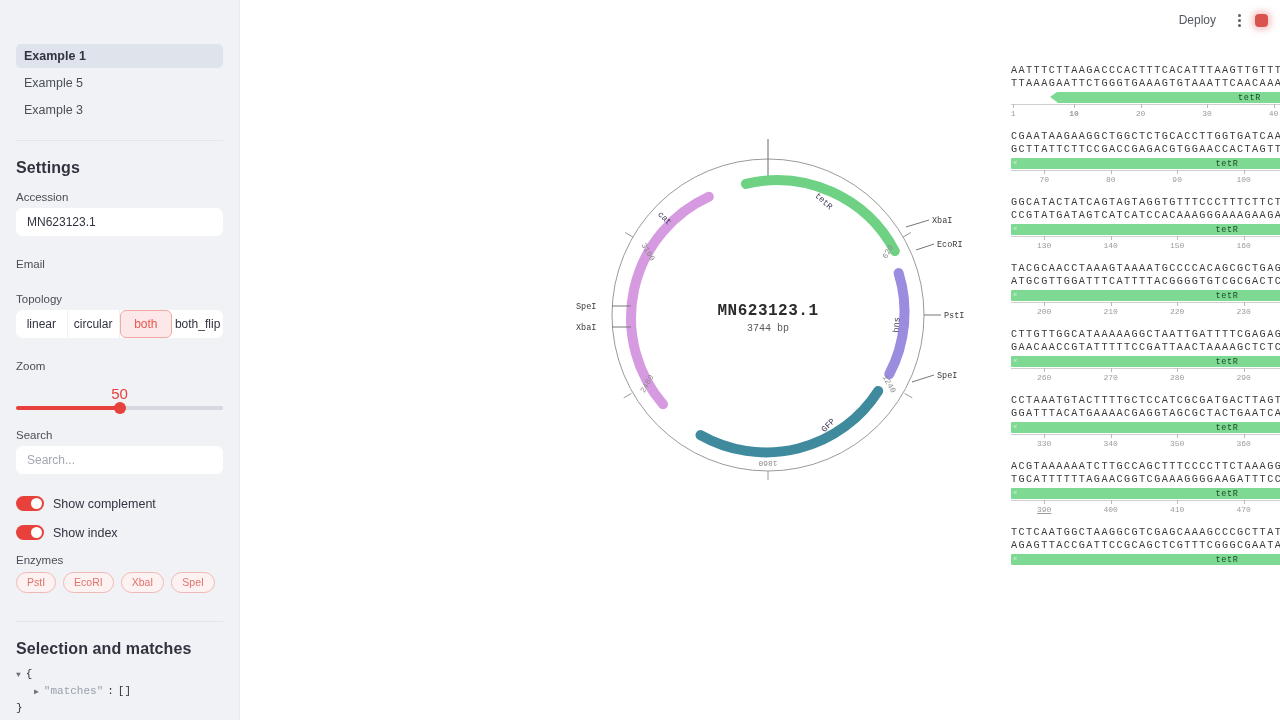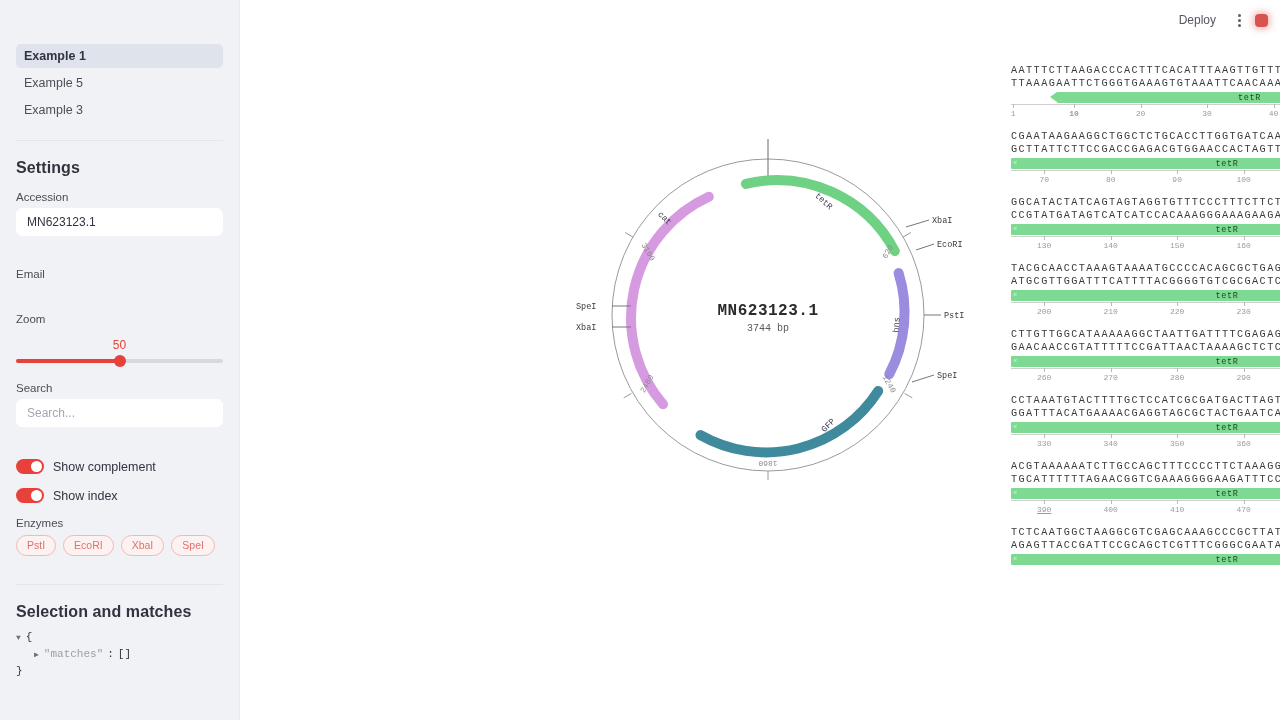--- a/index.html
+++ b/index.html
@@ -47,21 +47,21 @@
   }
   .text-input {
     width: 100%; height: 28px;
     background: #fff; border: 1px solid #fff; border-radius: 6px;
     font-size: 12px; color: #31333f;
     padding: 0 10px;
     outline: none;
     font-family: "Liberation Sans", sans-serif;
   }
   .text-input::placeholder { color: #a3a8b4; }
-  .field-block { margin-bottom: 32px; }
+  .field-block { margin-bottom: 22px; }
 
   
   .segmented {
     display: flex; background: #fff; border-radius: 7px;
     overflow: hidden; height: 28px; width: 100%;
   }
   .seg-btn {
     flex: 1; display: flex; align-items: center; justify-content: center;
     font-size: 12px; color: #31333f; cursor: pointer;
     border-right: 1px solid #eef0f4;
@@ -70,21 +70,21 @@
   .seg-btn:last-child { border-right: none; }
   .seg-btn.active {
     background: #fce8e8; color: #e8584f;
     border: 1px solid #f3a9a4; border-radius: 6px;
   }
 
   
   .slider-wrap { position: relative; height: 34px; margin-top: 14px; }
   .slider-value {
     position: absolute; top: -2px; left: 50%; transform: translateX(-50%);
-    font-size: 12px; color: #e8403a; font-weight: 400;
+    font-size: 15px; color: #e8403a; font-weight: 400;
   }
   .slider-track {
     position: absolute; top: 19px; left: 0; width: 100%; height: 4px;
     background: #d6d9e0; border-radius: 2px;
   }
   .slider-fill {
     position: absolute; top: 19px; left: 0; width: 50%; height: 4px;
     background: #e8403a; border-radius: 2px;
   }
   .slider-thumb {
@@ -220,20 +220,29 @@
 
     <div class="field-block">
       <div class="field-label">Accession</div>
       <input class="text-input" value="MN623123.1" style="">
     </div>
 
     <div class="field-block">
       <div class="field-label">Email</div>
     </div>
 
+    <div class="field-block">
+      <div class="field-label">Topology</div>
+      <div class="segmented">
+        <div class="seg-btn">linear</div>
+        <div class="seg-btn">circular</div>
+        <div class="seg-btn active">both</div>
+        <div class="seg-btn">both_flip</div>
+      </div>
+    </div>
 
     <div>
       <div class="field-label">Zoom</div>
       <div class="slider-wrap">
         <div class="slider-value">50</div>
         <div class="slider-track"></div>
         <div class="slider-fill"></div>
         <div class="slider-thumb"></div>
       </div>
     </div>

